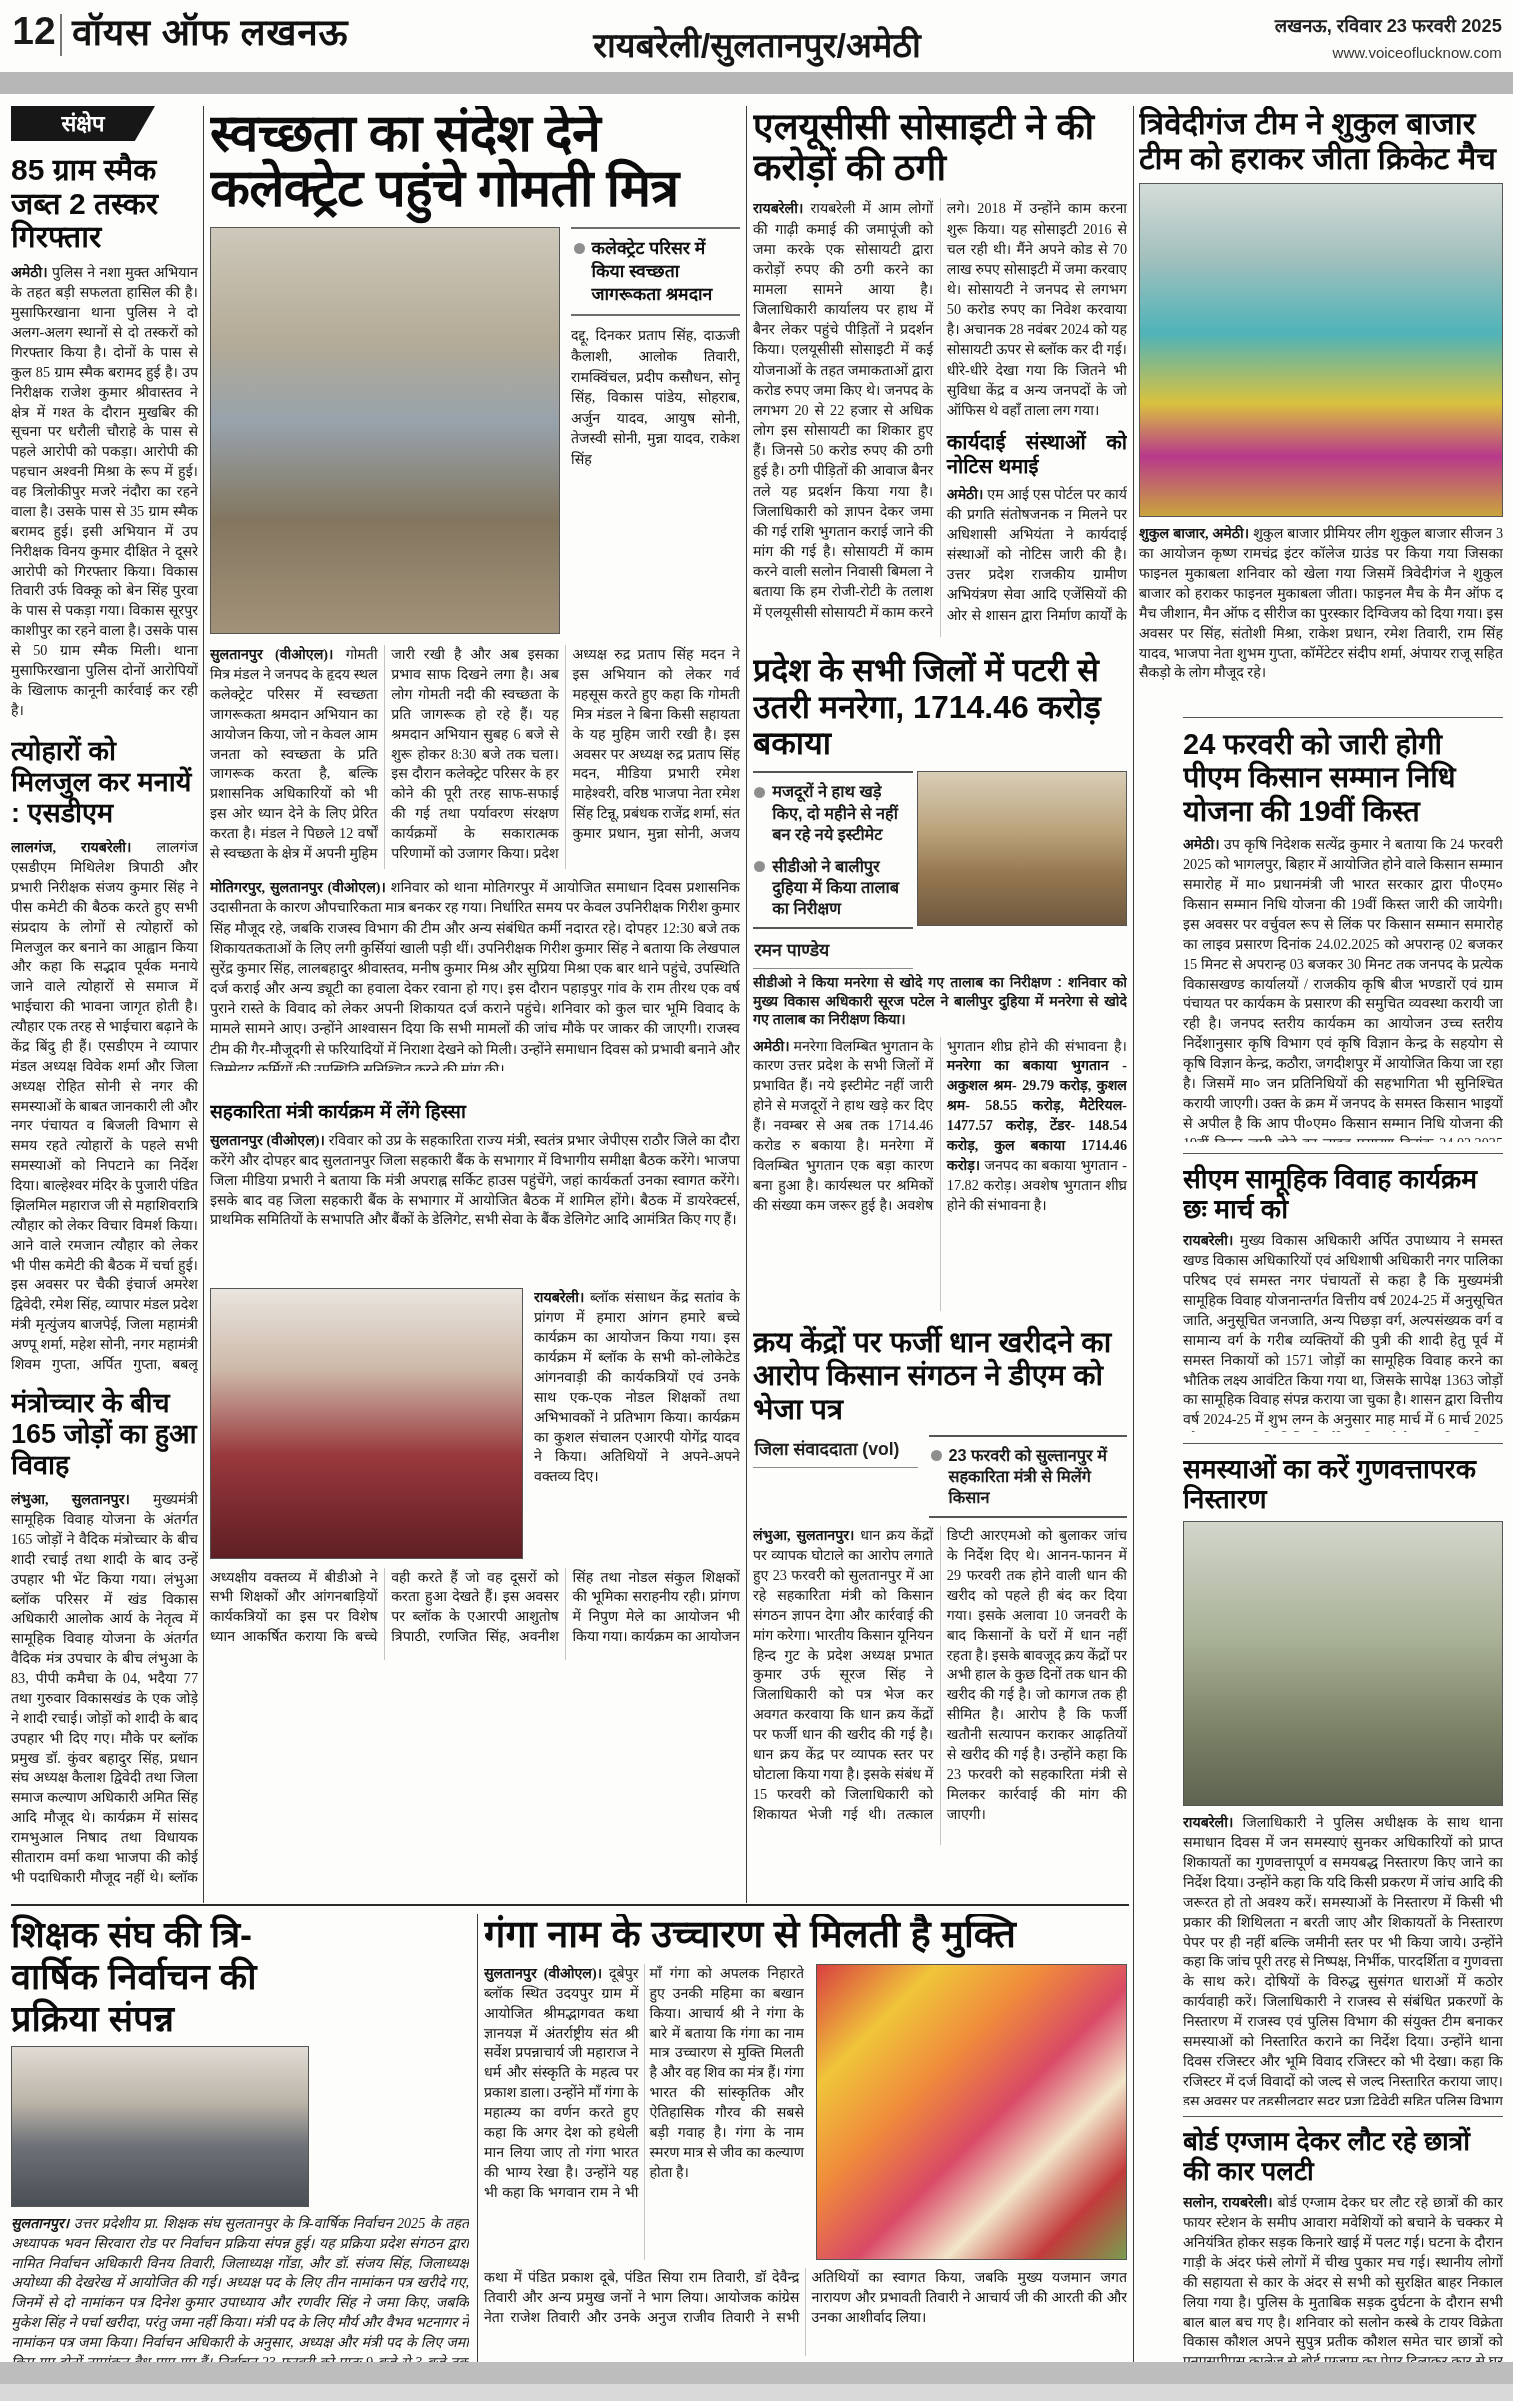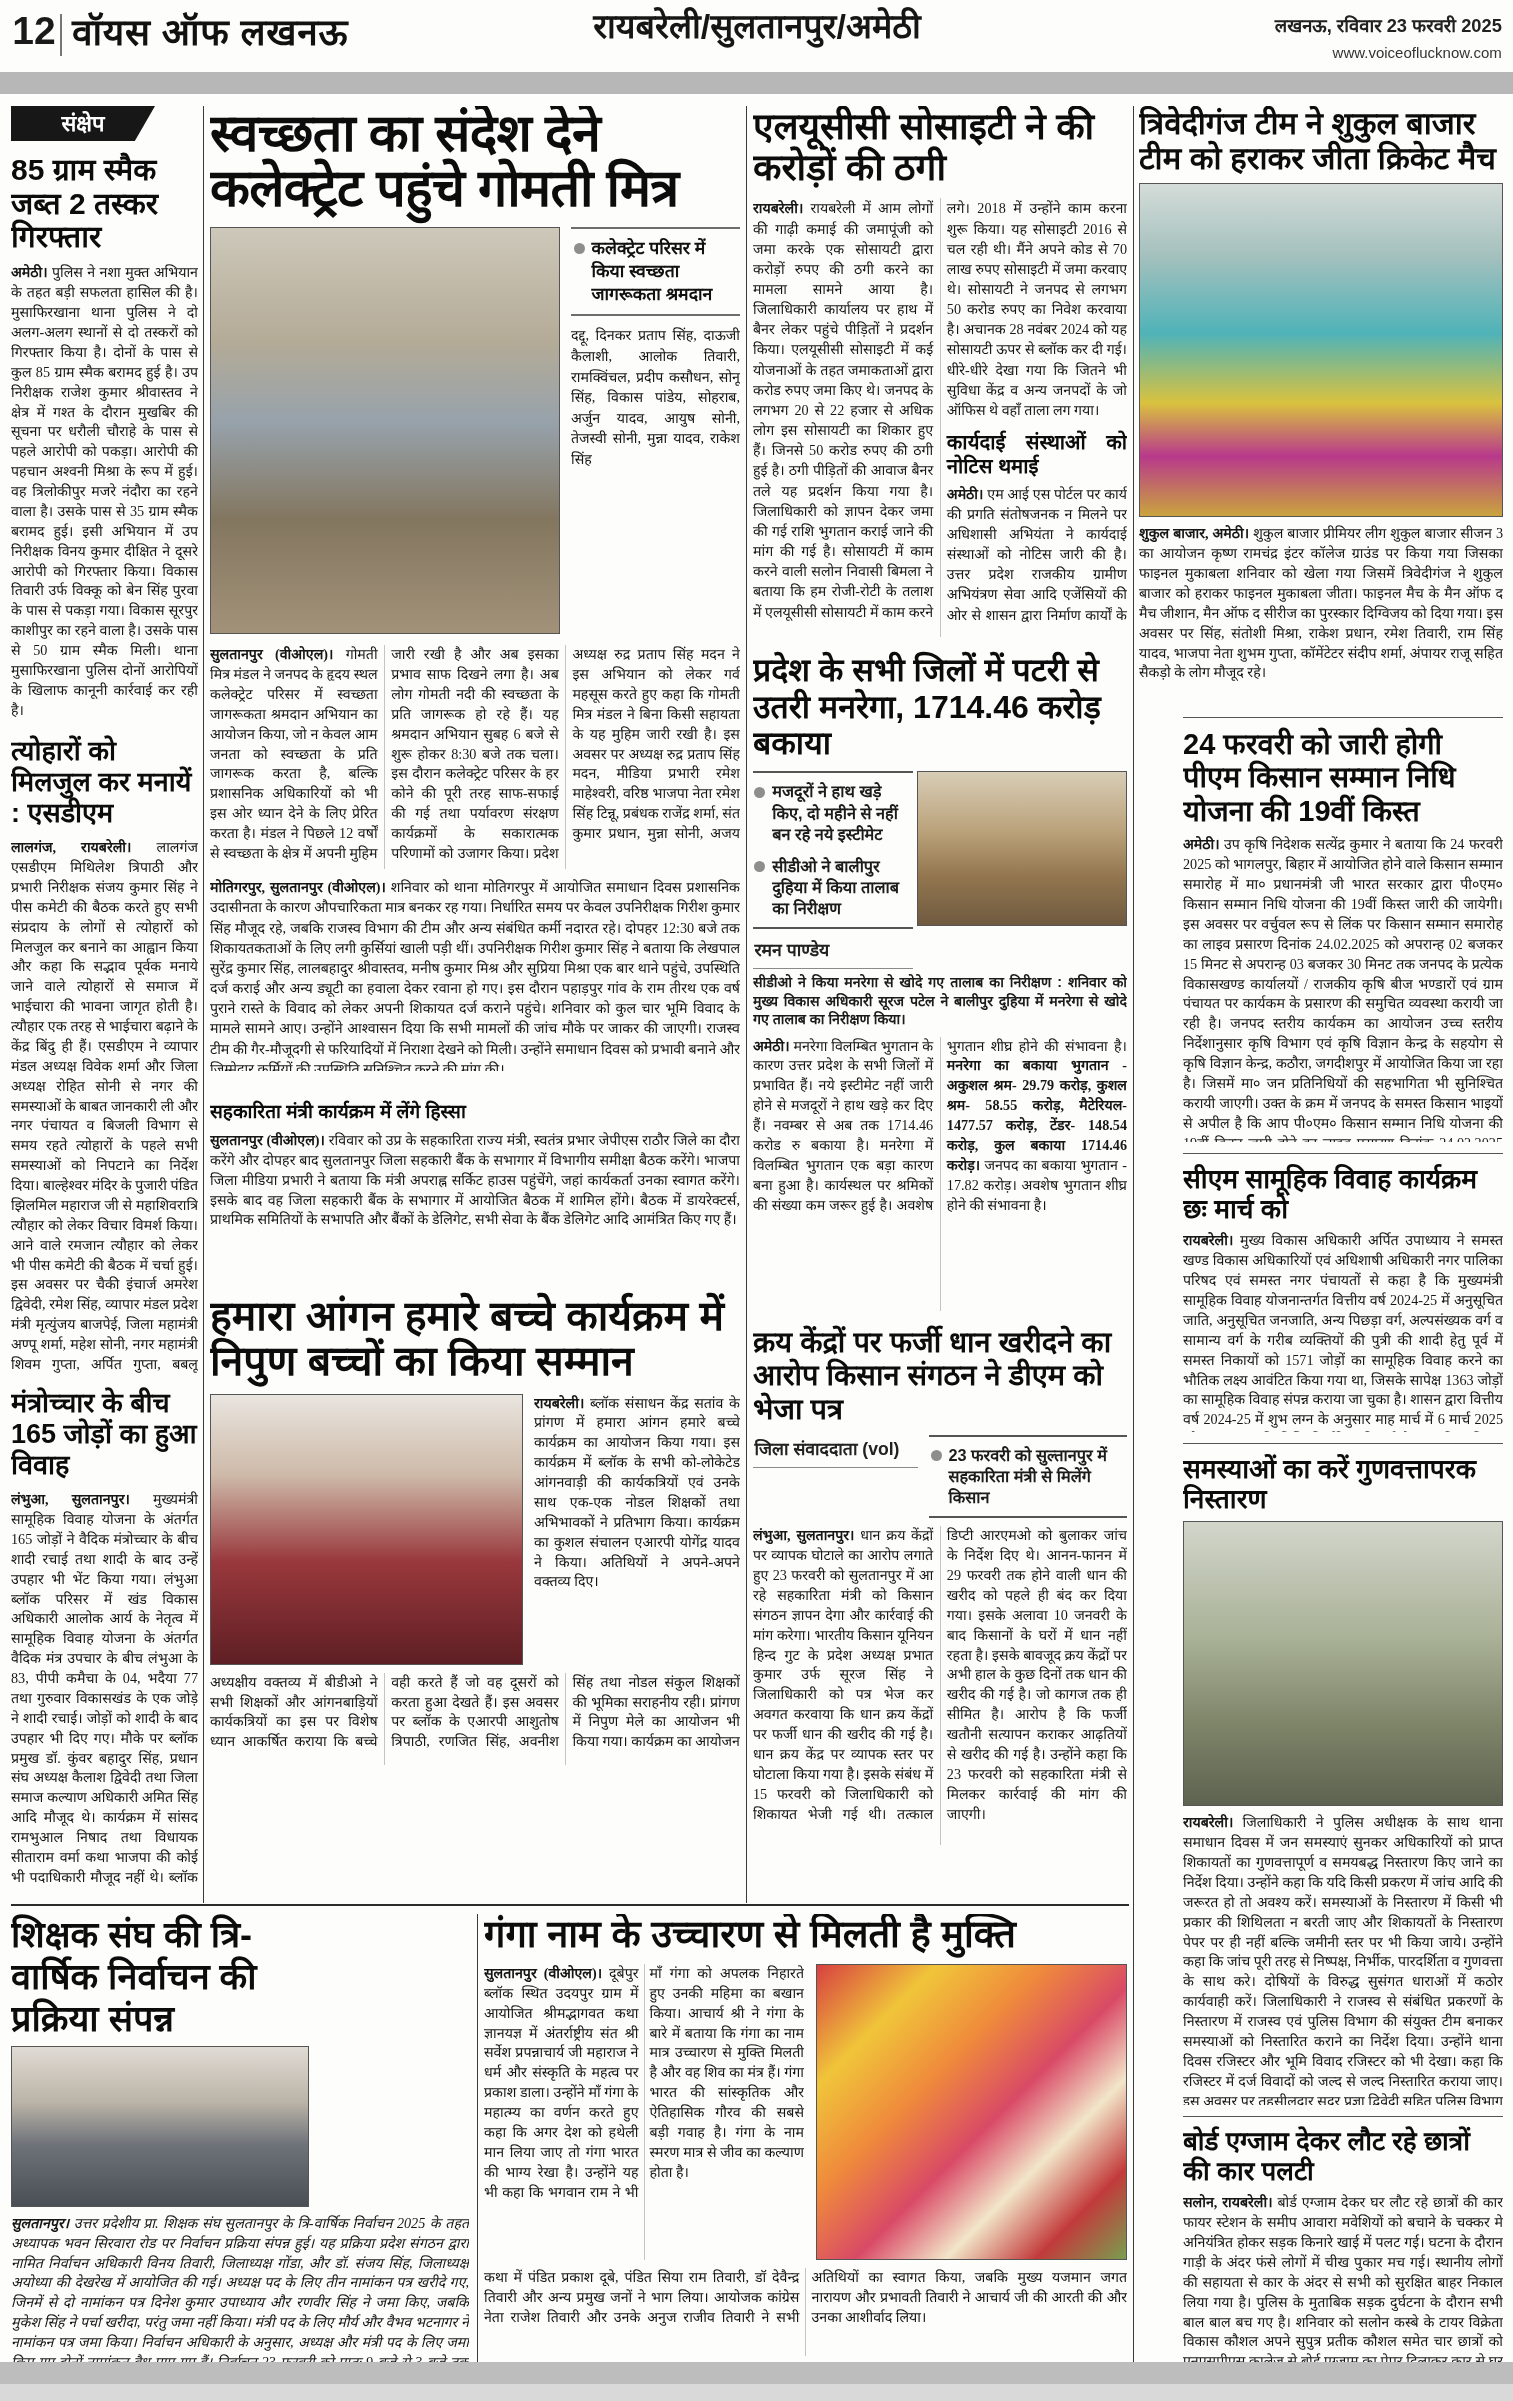--- a/index.html
+++ b/index.html
@@ -4,21 +4,21 @@
 <style>
   * { box-sizing: border-box; margin: 0; padding: 0; }
   html,body { background:#ffffff; }
   body { width:1514px; height:2401px; position:relative; font-family:"Liberation Serif", serif; color:#141414; }
   .page { position:absolute; inset:0; background:#fdfdfb; overflow:hidden; }
 
   
   .m-pageno { position:absolute; left:12.2px; top:11px; font:700 39px/1 "Liberation Sans", sans-serif; color:#1a1a1a; }
   .m-vrule  { position:absolute; left:60px; top:13.6px; width:2px; height:42px; background:#777; }
   .m-paper  { position:absolute; left:72px; top:13.6px; font:700 37px/1 "Liberation Sans", sans-serif; letter-spacing:0.7px; color:#111; }
-  .m-region { position:absolute; left:50%; transform:translateX(-50%); top:9px; font:700 34px/1 "Liberation Sans", sans-serif; color:#161616; }
+  .m-region { position:absolute; left:50%; transform:translateX(-50%); top:28px; font:700 34px/1 "Liberation Sans", sans-serif; color:#161616; }
   .m-date   { position:absolute; right:12.2px; top:16.3px; font:700 18.3px/1.1 "Liberation Sans", sans-serif; color:#222; text-align:right; }
   .m-web    { position:absolute; right:12.2px; top:45px; font:400 15px/1.1 "Liberation Sans", sans-serif; color:#333; text-align:right; }
   .m-bar    { position:absolute; left:0; top:72px; width:1514px; height:22px; background:#b7b7b7; }
 
   
   .vrule { position:absolute; width:1.4px; background:#3a3a3a; }
   .vr1 { left:203px;  top:106px; height:1797px; }
   .vr2 { left:746px; top:106px; height:1797px; }
   .vr3 { left:1133px; top:106px; height:2268px; }
   .vr4 { left:477px;  top:1914px; height:460px; }
@@ -189,21 +189,20 @@
     <div class="s">
       <p class="body thana-body"><b class="dl">मोतिगरपुर, सुलतानपुर (वीओएल)।</b> <span>शनिवार को थाना मोतिगरपुर में आयोजित समाधान दिवस प्रशासनिक उदासीनता के कारण औपचारिकता मात्र बनकर रह गया। निर्धारित समय पर केवल उपनिरीक्षक गिरीश कुमार सिंह मौजूद रहे, जबकि राजस्व विभाग की टीम और अन्य संबंधित कर्मी नदारत रहे। दोपहर 12:30 बजे तक शिकायतकताओं के लिए लगी कुर्सियां खाली पड़ी थीं। उपनिरीक्षक गिरीश कुमार सिंह ने बताया कि लेखपाल सुरेंद्र कुमार सिंह, लालबहादुर श्रीवास्तव, मनीष कुमार मिश्र और सुप्रिया मिश्रा एक बार थाने पहुंचे, उपस्थिति दर्ज कराई और अन्य ड्यूटी का हवाला देकर रवाना हो गए। इस दौरान पहाड़पुर गांव के राम तीरथ एक वर्ष पुराने रास्ते के विवाद को लेकर अपनी शिकायत दर्ज कराने पहुंचे। शनिवार को कुल चार भूमि विवाद के मामले सामने आए। उन्होंने आश्वासन दिया कि सभी मामलों की जांच मौके पर जाकर की जाएगी। राजस्व टीम की गैर-मौजूदगी से फरियादियों में निराशा देखने को मिली। उन्होंने समाधान दिवस को प्रभावी बनाने और जिम्मेदार कर्मियों की उपस्थिति सुनिश्चित करने की मांग की।</span></p>
     </div>
 
     <div class="s">
       <h2 class="hl sah-hl">सहकारिता मंत्री कार्यक्रम में लेंगे हिस्सा</h2>
       <p class="body sah-body"><b class="dl">सुलतानपुर (वीओएल)।</b> <span>रविवार को उप्र के सहकारिता राज्य मंत्री, स्वतंत्र प्रभार जेपीएस राठौर जिले का दौरा करेंगे और दोपहर बाद सुलतानपुर जिला सहकारी बैंक के सभागार में विभागीय समीक्षा बैठक करेंगे। भाजपा जिला मीडिया प्रभारी ने बताया कि मंत्री अपराह्न सर्किट हाउस पहुंचेंगे, जहां कार्यकर्ता उनका स्वागत करेंगे। इसके बाद वह जिला सहकारी बैंक के सभागार में आयोजित बैठक में शामिल होंगे। बैठक में डायरेक्टर्स, प्राथमिक समितियों के सभापति और बैंकों के डेलिगेट, सभी सेवा के बैंक डेलिगेट आदि आमंत्रित किए गए हैं।</span></p>
     </div>
 
     <div class="s">
-      <h1 class="hl aangan-hl">हमारा आंगन हमारे बच्चे कार्यक्रम में निपुण बच्चों का किया सम्मान</h1>
       <div class="aangan-row">
         <div class="photo aangan-photo ph-children"></div>
         <p class="aangan-side"><b class="dl">रायबरेली।</b> <span>ब्लॉक संसाधन केंद्र सतांव के प्रांगण में हमारा आंगन हमारे बच्चे कार्यक्रम का आयोजन किया गया। इस कार्यक्रम में ब्लॉक के सभी को-लोकेटेड आंगनवाड़ी की कार्यकत्रियों एवं उनके साथ एक-एक नोडल शिक्षकों तथा अभिभावकों ने प्रतिभाग किया। कार्यक्रम का कुशल संचालन एआरपी योगेंद्र यादव ने किया। अतिथियों ने अपने-अपने वक्तव्य दिए।</span></p>
       </div>
       <p class="aangan-b2">अध्यक्षीय वक्तव्य में बीडीओ ने सभी शिक्षकों और आंगनबाड़ियों कार्यकत्रियों का इस पर विशेष ध्यान आकर्षित कराया कि बच्चे वही करते हैं जो वह दूसरों को करता हुआ देखते हैं। इस अवसर पर ब्लॉक के एआरपी आशुतोष त्रिपाठी, रणजित सिंह, अवनीश सिंह तथा नोडल संकुल शिक्षकों की भूमिका सराहनीय रही। प्रांगण में निपुण मेले का आयोजन भी किया गया। कार्यक्रम का आयोजन खंड शिक्षा अधिकारी शीतल श्रीवास्तव के मार्गदर्शन में किया गया।</p>
     </div>
   </div>
 
   <div class="colC">
 

